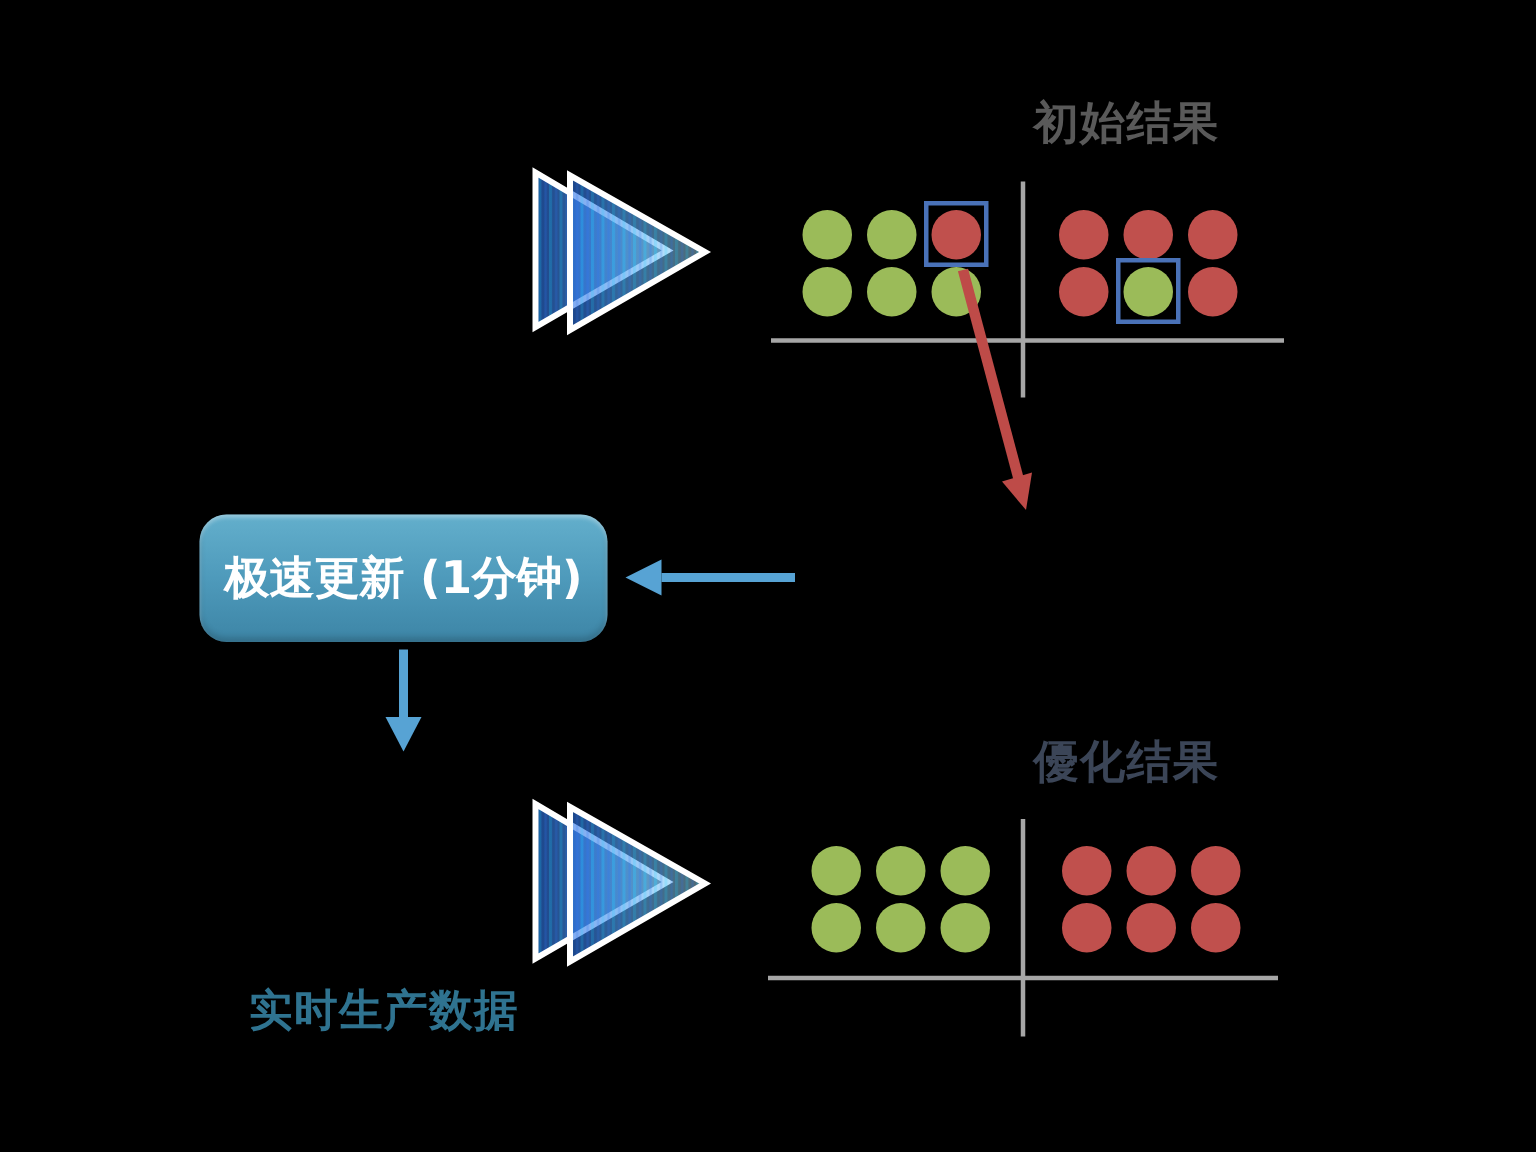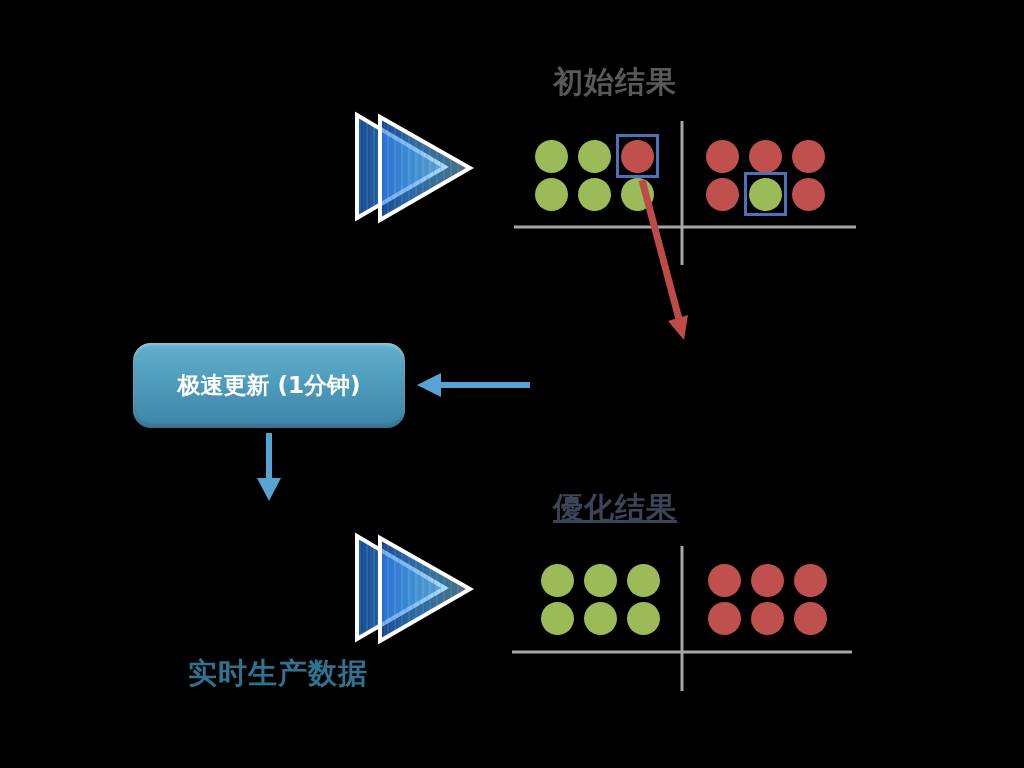--- a/index.html
+++ b/index.html
@@ -10,39 +10,39 @@
   }
   
   .overlay { position:absolute; left:0; top:0; width:1024px; height:768px; pointer-events:none; z-index:5; }
   .tline      { stroke:var(--table-line,#A6A6A6); stroke-width:3; }
   .rarrow     { stroke:var(--red-arrow,#BE4B48); stroke-width:7; }
   .rarrowhead { fill:var(--red-arrow,#BE4B48); }
   .barrow     { stroke:var(--blue-arrow,#57A3D4); stroke-width:6; }
   .barrowhead { fill:var(--blue-arrow,#57A3D4); }
 
   .title {
-    position:absolute; width:260px; text-align:left;
+    position:absolute; width:260px; text-align:right;
     font-size:30px; font-weight:bold; letter-spacing:1px; z-index:2;
   }
   .initial-title   { left:553px; top:62px;  color:var(--initial-title-color,#595959); }
-  .optimized-title { left:553px; top:488px; color:var(--optimized-title-color,#3B4557);text-decoration:underline; }
+  .optimized-title { left:553px; top:488px; color:var(--optimized-title-color,#3B4557); }
   .realtime-label {
-    position:absolute; left:160px; top:654px; width:236px; text-align:center;
+    position:absolute; left:138px; top:654px; width:236px; text-align:center;
     font-size:29px; font-weight:bold; letter-spacing:1px;
     color:var(--realtime-label-color,#2F7390); z-index:2;
   }
 
   .flow-box {
     position:absolute; height:85px; border-radius:18px; z-index:3;
     background:linear-gradient(180deg, var(--box-top,#63AFCC) 0%, #4E9ABB 50%, var(--box-bottom,#3D85A6) 100%);
     box-shadow: inset 0 2px 3px rgba(255,255,255,0.35), inset 0 -3px 4px rgba(0,0,0,0.18);
     display:flex; align-items:center; justify-content:center;
     color:#FFFFFF; font-weight:bold;
   }
-  .update-box   { left:133px; top:343px; width:272px; font-size:23px; }
+  .update-box   { left:133px; top:343px; width:272px; font-size:30px; }
   .feedback-box { left:533px; top:343px; width:299px; font-size:28px; letter-spacing:2px; }
 
   .dot-grid {
     position:absolute; display:grid; z-index:2;
     grid-template-columns:repeat(3,43px); grid-auto-rows:38px;
   }
   .grid-init-left  { left:530px; top:137px; }
   .grid-init-right { left:701px; top:137px; }
   .grid-opt-left   { left:536px; top:561px; }
   .grid-opt-right  { left:703px; top:561px; }

